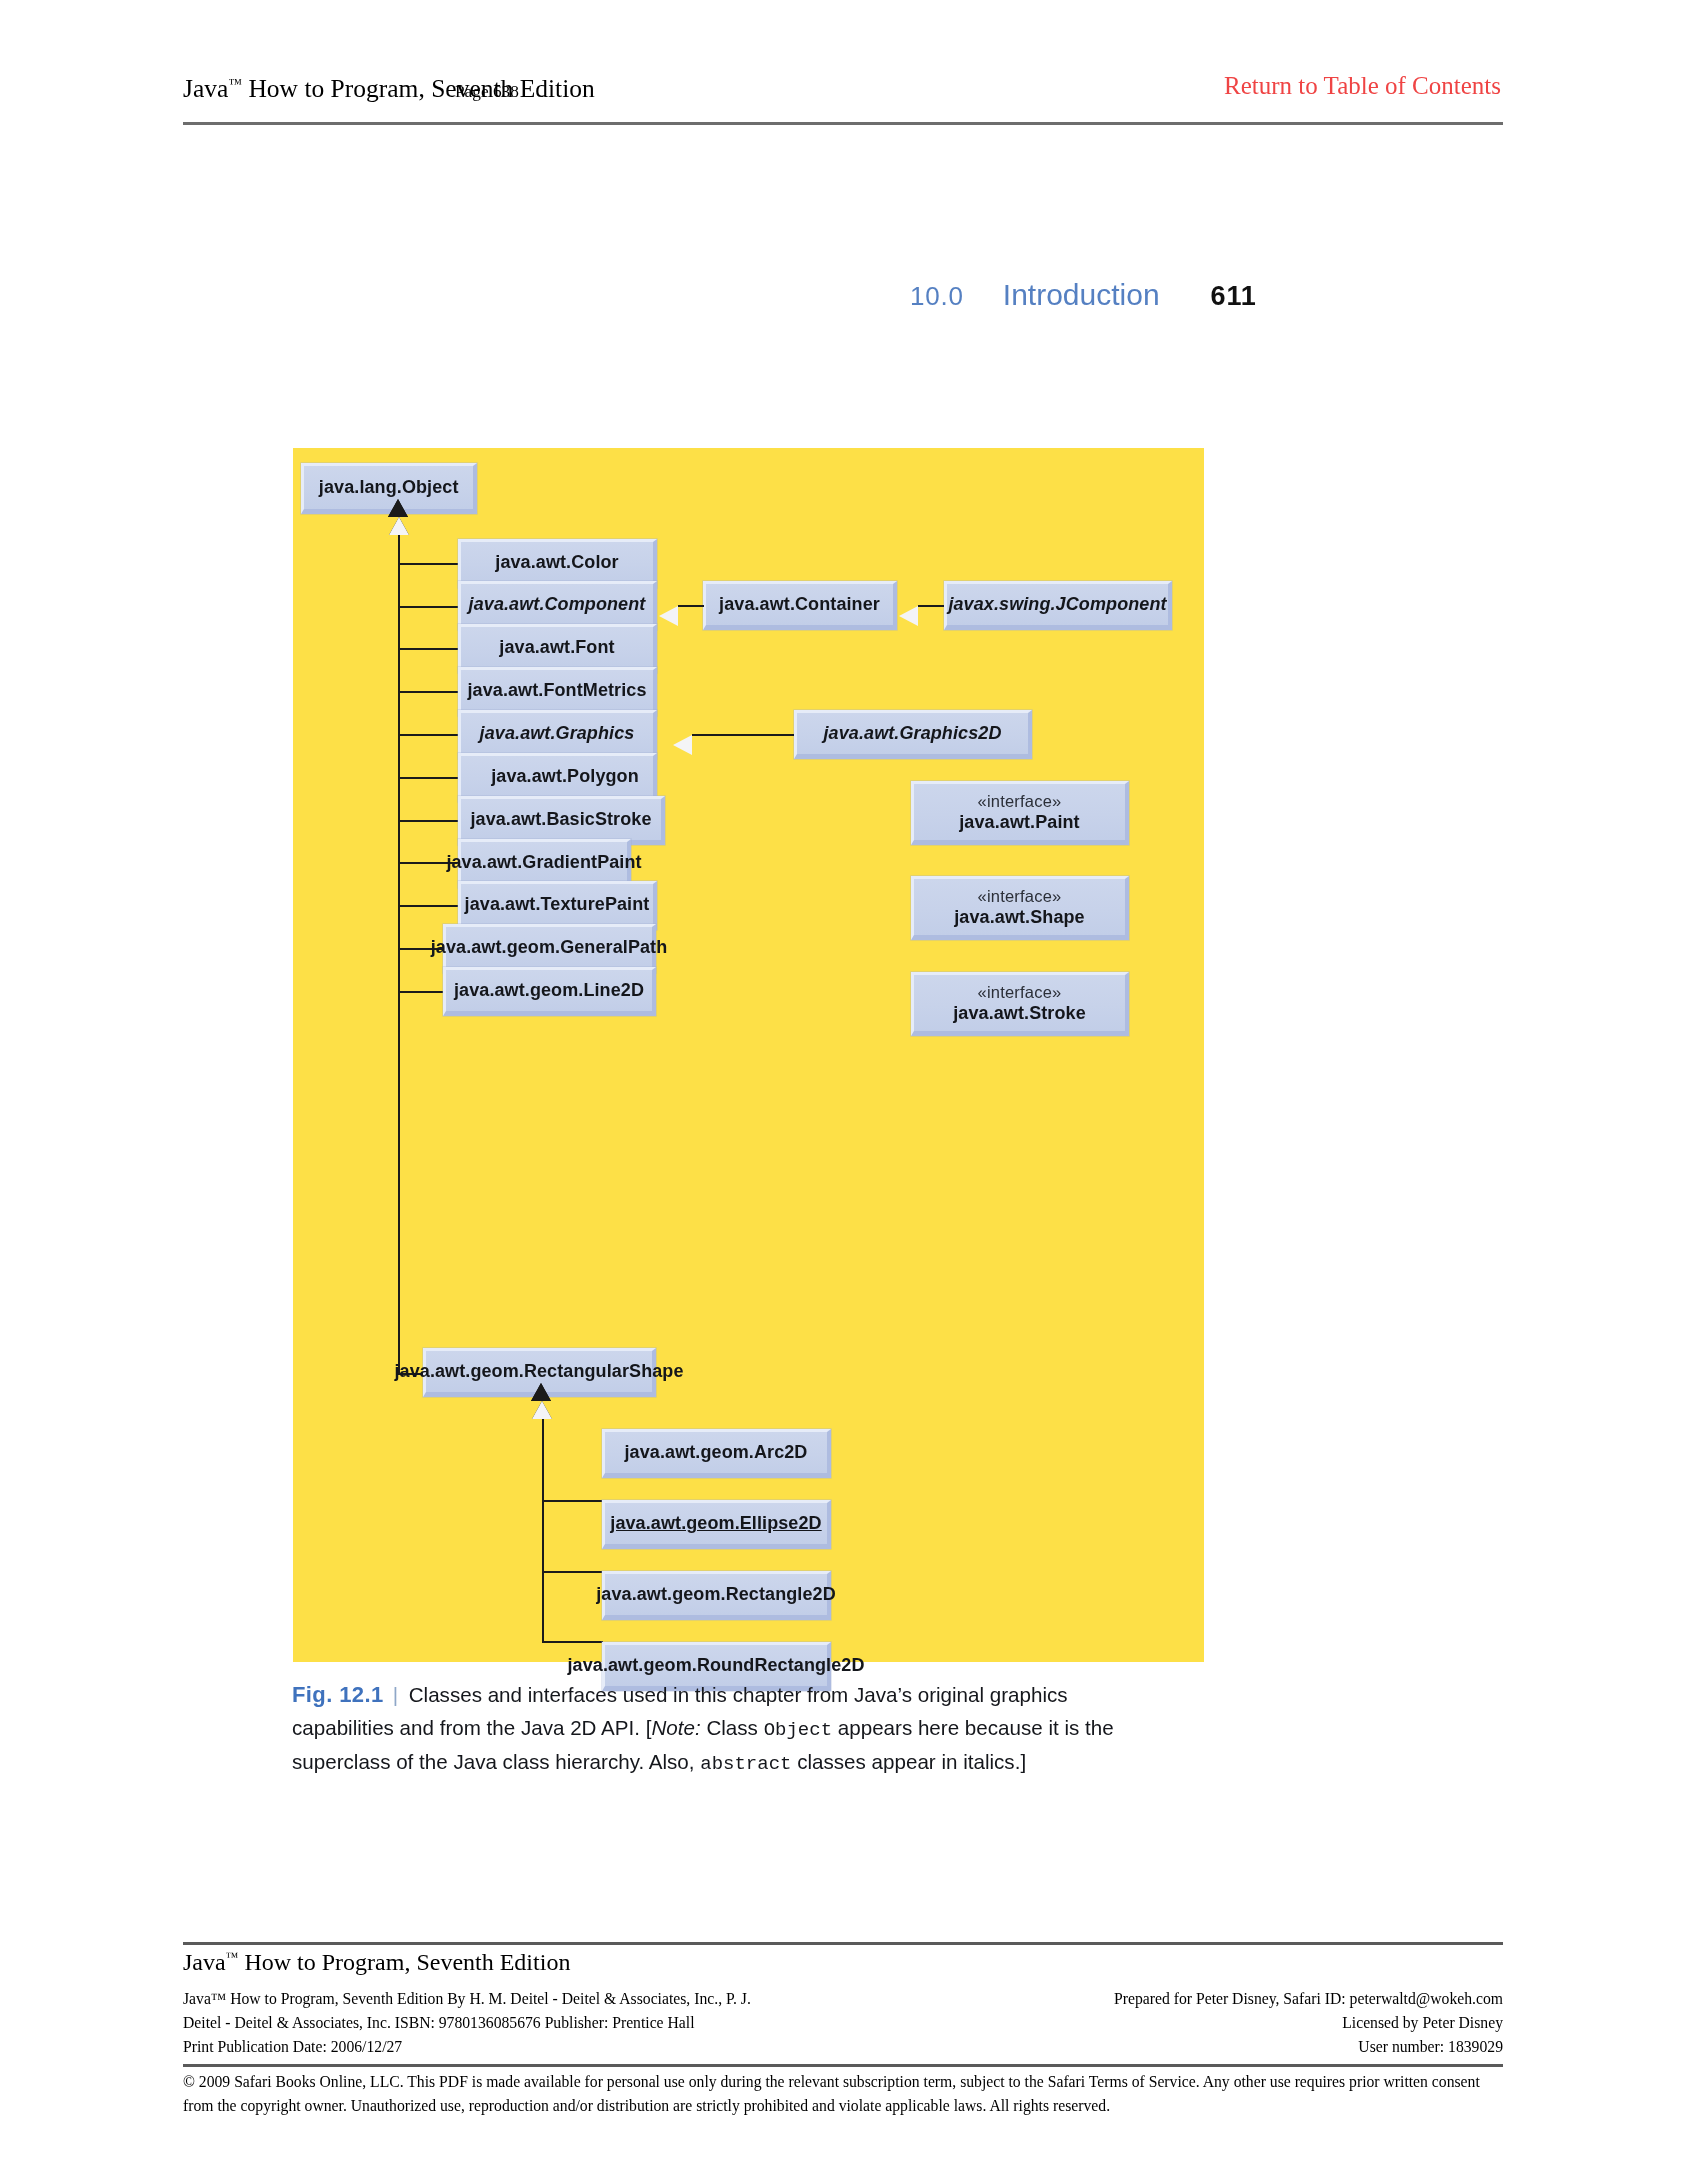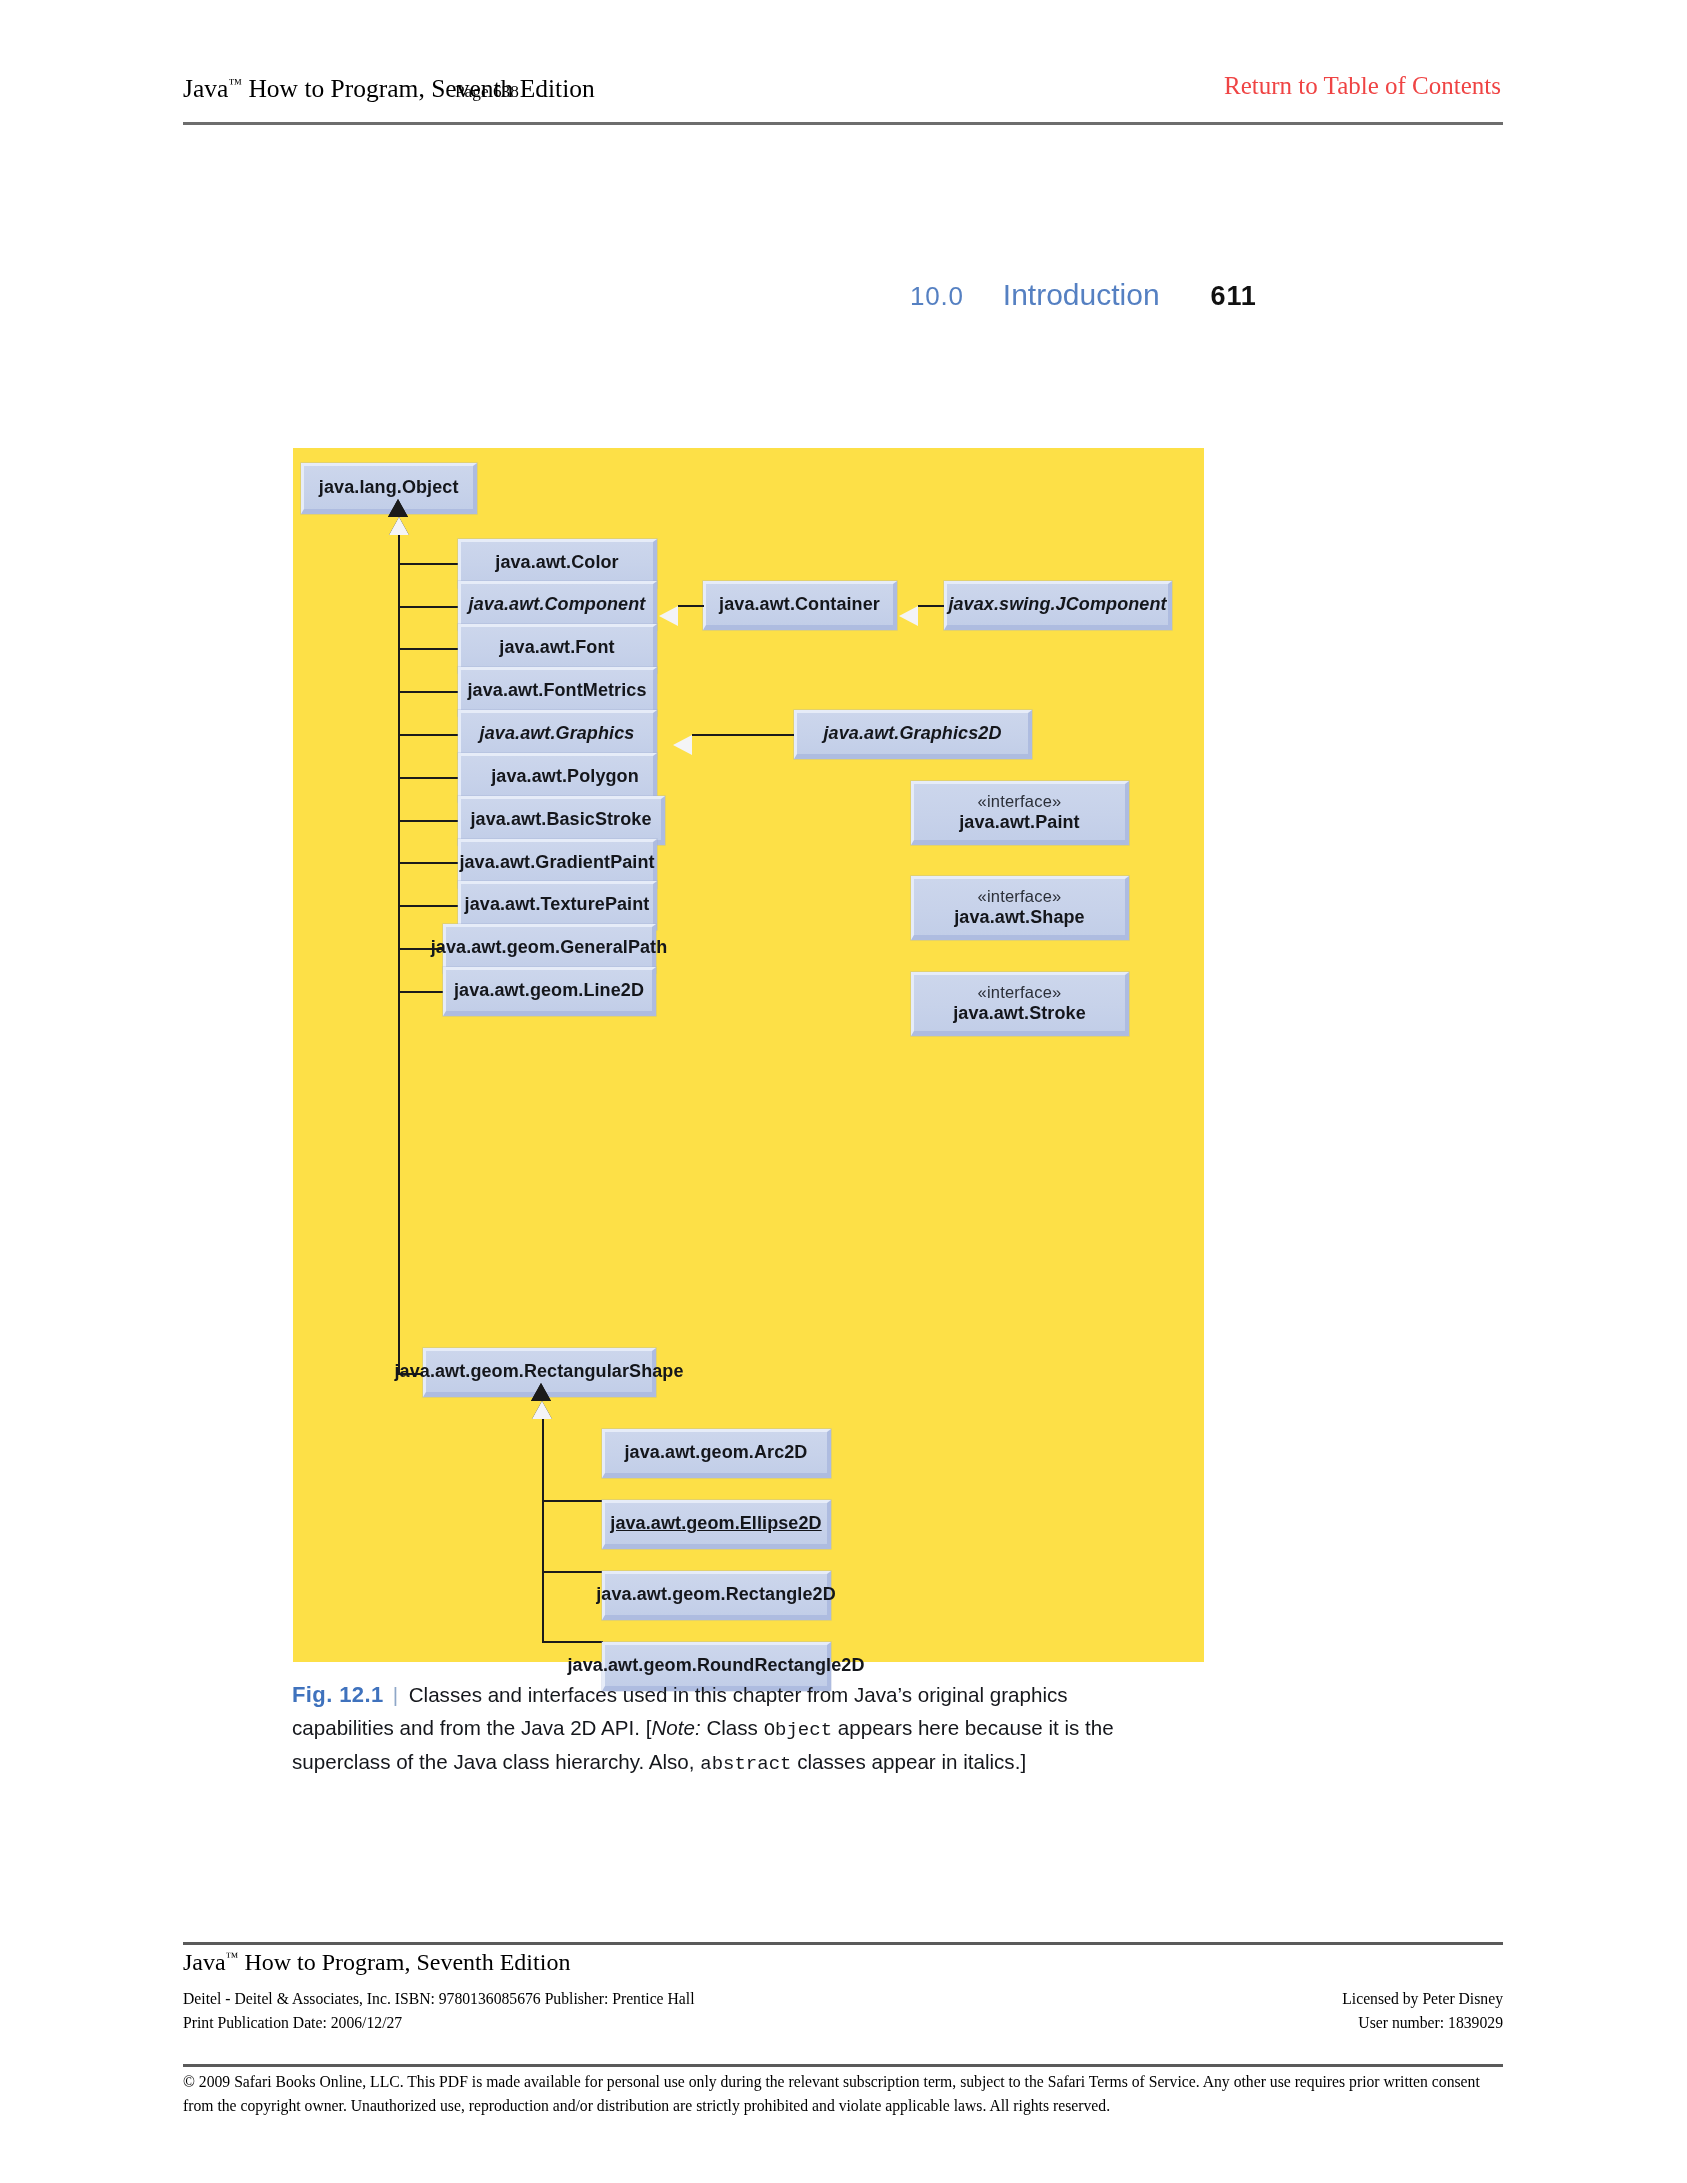--- a/index.html
+++ b/index.html
@@ -149,21 +149,21 @@
       </div>
 
     <div class="ubox" style="left:165px;top:305px;width:199px;height:49px;padding-left:16px;">
       <span class="nm">java.awt.Polygon</span>
       </div>
 
     <div class="ubox" style="left:165px;top:348px;width:207px;height:49px;">
       <span class="nm">java.awt.BasicStroke</span>
       </div>
 
-    <div class="ubox" style="left:165px;top:391px;width:199px;height:49px;">
+    <div class="ubox" style="left:165px;top:391px;width:173px;height:49px;">
       <span class="nm">java.awt.GradientPaint</span>
       </div>
 
     <div class="ubox" style="left:165px;top:433px;width:199px;height:49px;">
       <span class="nm">java.awt.TexturePaint</span>
       </div>
 
     <div class="ubox" style="left:150px;top:476px;width:213px;height:49px;">
       <span class="nm">java.awt.geom.GeneralPath</span>
       </div>
@@ -233,20 +233,24 @@
 
   <div class="caption">
     <span class="fignum">Fig. 12.1</span><span class="bar">|</span><span>Classes and interfaces used in this chapter from Java’s original graphics capabilities and from the Java 2D API. [</span><span class="it">Note:</span><span> Class </span><span class="mono">Object</span><span> appears here because it is the superclass of the Java class hierarchy. Also, </span><span class="mono">abstract</span><span> classes appear in italics.]</span>
   </div>
 
   <div class="ftr-rule-top"></div>
   <div class="ftr-title"><span>Java</span><span class="tm">™</span><span> How to Program, Seventh Edition</span></div>
 
   <div class="ftr-grid">
     <div class="ftr-row">
+      <span class="l">Java™ How to Program, Seventh Edition By H. M. Deitel - Deitel &amp; Associates, Inc., P. J.</span>
+      <span class="r">Prepared for Peter Disney, Safari ID: peterwaltd@wokeh.com</span>
+    </div>
+    <div class="ftr-row">
       <span class="l">Deitel - Deitel &amp; Associates, Inc. ISBN: 9780136085676 Publisher: Prentice Hall</span>
       <span class="r">Licensed by Peter Disney</span>
     </div>
     <div class="ftr-row">
       <span class="l">Print Publication Date: 2006/12/27</span>
       <span class="r">User number: 1839029</span>
     </div>
   </div>
 
   <div class="ftr-rule-mid"></div>

